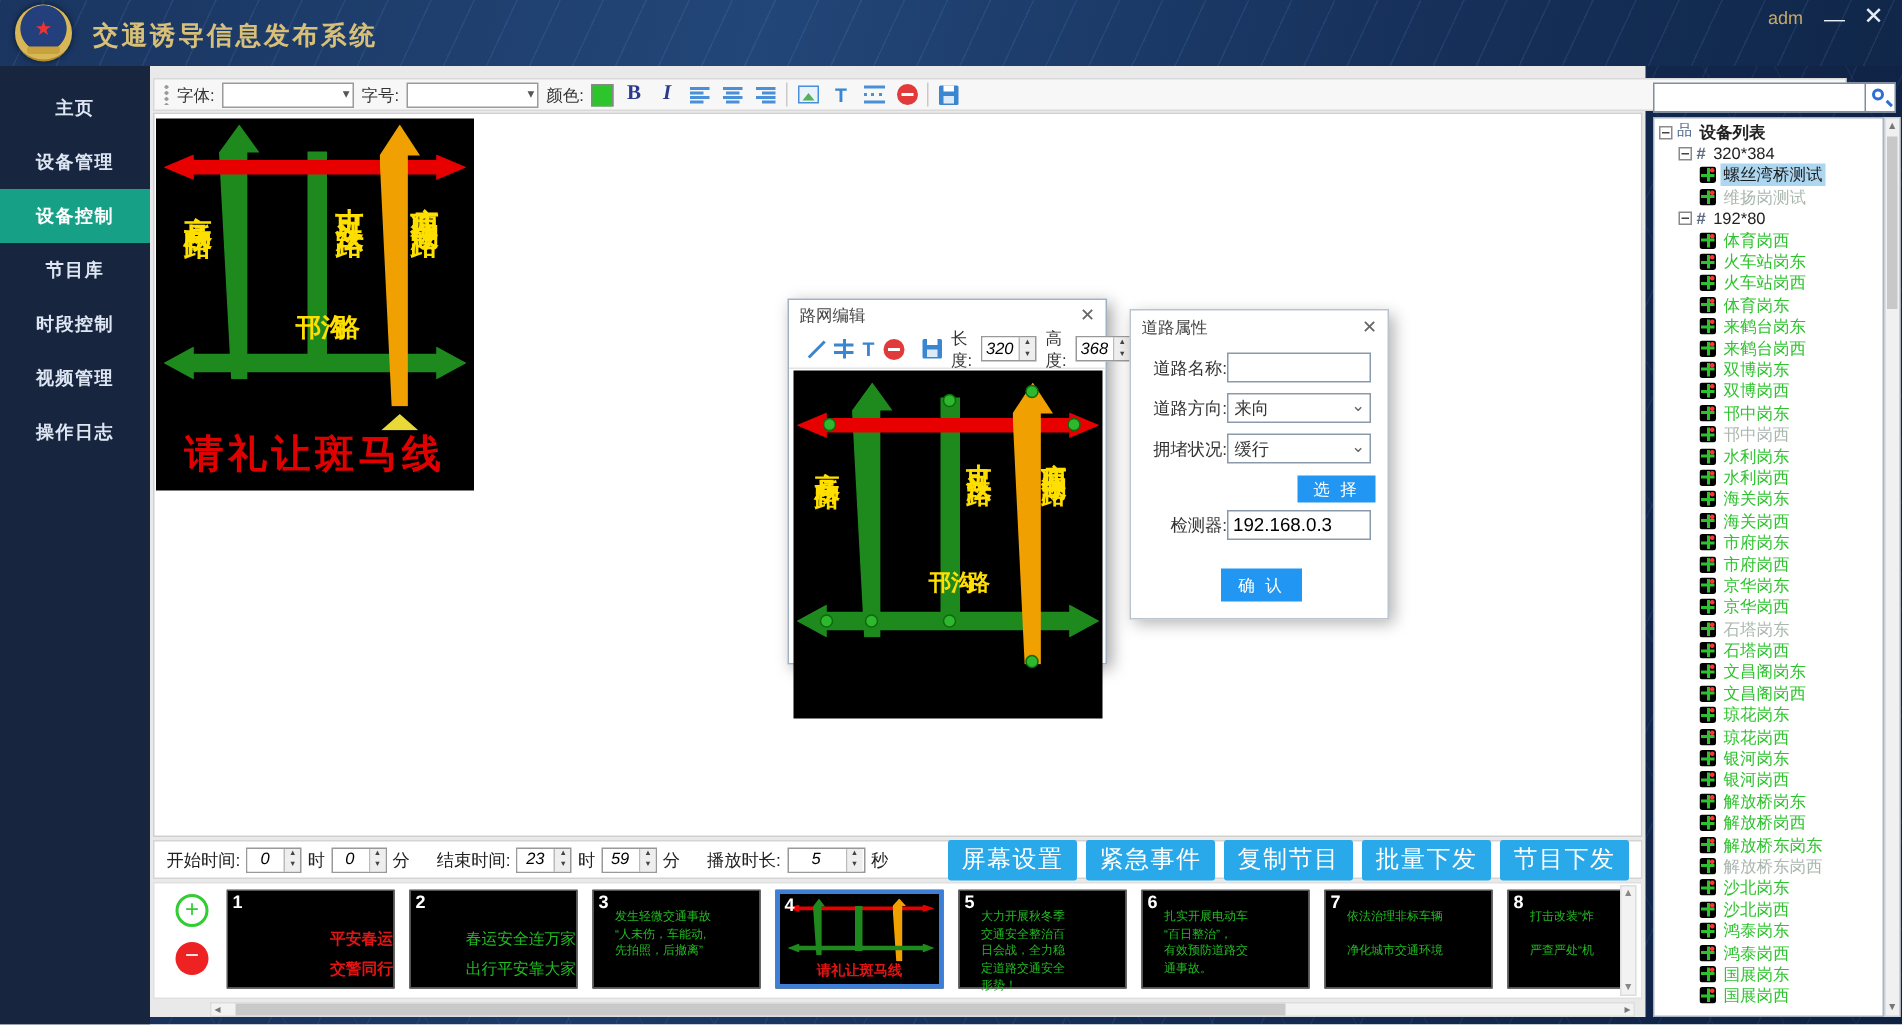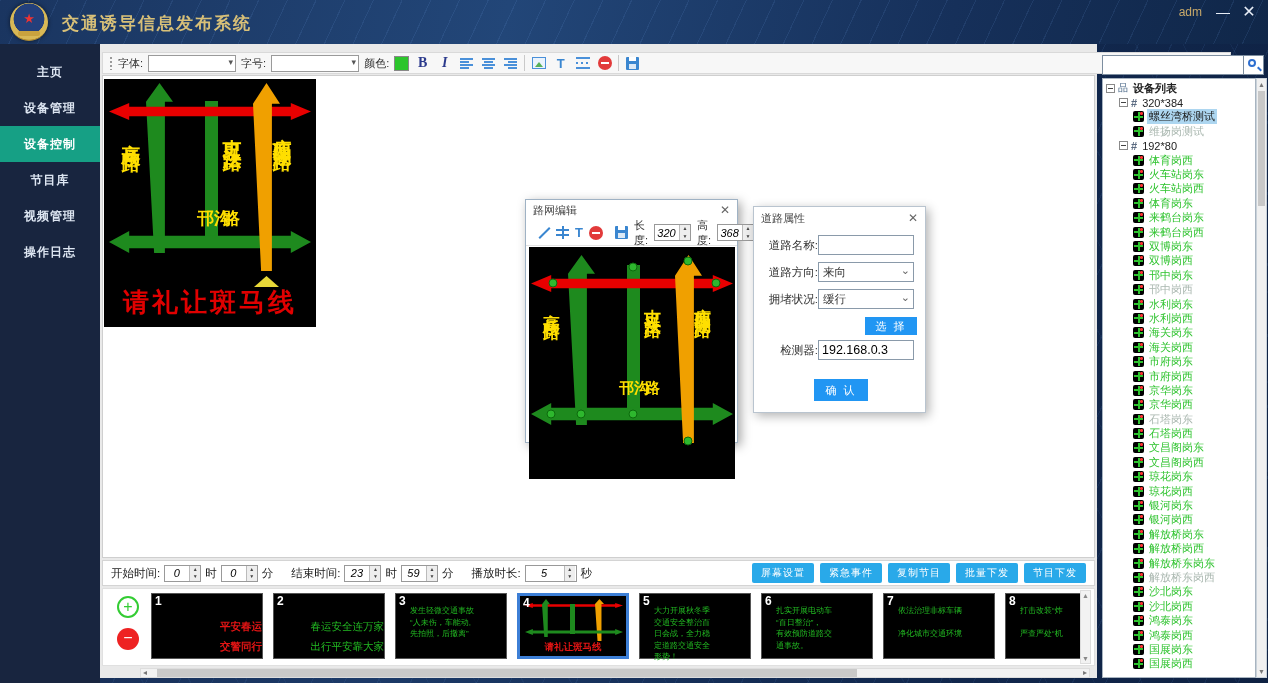--- a/index.html
+++ b/index.html
@@ -109,21 +109,21 @@
   .rp-row { position:absolute; left:0; width:100%; display:flex; align-items:center; }
   .rp-row label { width:64px; text-align:right; flex:none; }
   .rp-input { width:96px; height:20px; border:1px solid #8a9aaa; font-size:12px; padding:0 3px; }
   .rp-select { width:96px; height:20px; border:1px solid #8a9aaa; background:#fff; position:relative; display:flex; align-items:center; padding:0 4px; font-size:11.5px; }
   .rp-select::after { content:"⌄"; position:absolute; right:3px; top:1px; color:#666; font-size:11px; }
   .blue-btn { background:#2196f3; color:#fff; border:none; font-size:11px; letter-spacing:2px; cursor:default; }
 
   
   .timebar { position:absolute; left:2px; top:516px; width:993px; height:26px; background:#fff; border:1px solid #d4d4d4; display:flex; align-items:center; gap:4px; padding:0 8px; font-size:11.5px; color:#222; }
   .tb-btns { margin-left:auto; display:flex; gap:6px; }
-  .tb-btns button { background:#29a9e9; color:#fff; border:none; font-size:10px; padding:3px 9px; border-radius:2px; letter-spacing:1px; cursor:default; }
+  .tb-btns button { background:#29a9e9; color:#fff; border:none; font-size:16px; padding:3px 9px; border-radius:2px; letter-spacing:1px; cursor:default; }
   .gap { width:10px; }
 
   
   .thumbstrip { position:absolute; left:2px; top:544px; width:993px; height:78px; background:#fff; border:1px solid #e0e0e0; overflow:hidden; }
   .add-btn { position:absolute; left:14px; top:7px; width:22px; height:22px; border-radius:50%; border:2px solid #3c3; color:#3c3; font-size:16px; line-height:17px; text-align:center; background:#fff; }
   .rem-btn { position:absolute; left:14px; top:39px; width:22px; height:22px; border-radius:50%; background:#e22; color:#fff; font-size:16px; line-height:20px; text-align:center; }
   .thumbs { position:absolute; left:48px; top:4px; width:930px; height:70px; display:flex; gap:10px; overflow:hidden; }
   .thumb { position:relative; width:112px; height:66px; flex:none; background:#000; border:1px solid #555; }
   .thumb.selected { border:3px solid #3d7fd6; }
   .tnum { position:absolute; left:3px; top:0; color:#fff; font-weight:bold; font-size:12px; z-index:2; }
@@ -203,20 +203,23 @@
 
       <div class="side-item active">
         <span>设备控制</span>
       </div>
 
 
       <div class="side-item">
         <span>节目库</span>
       </div>
 
+      <div class="side-item">
+        <span>时段控制</span>
+      </div>
 
       <div class="side-item">
         <span>视频管理</span>
       </div>
 
       <div class="side-item">
         <span>操作日志</span>
       </div>
     </div>
 

